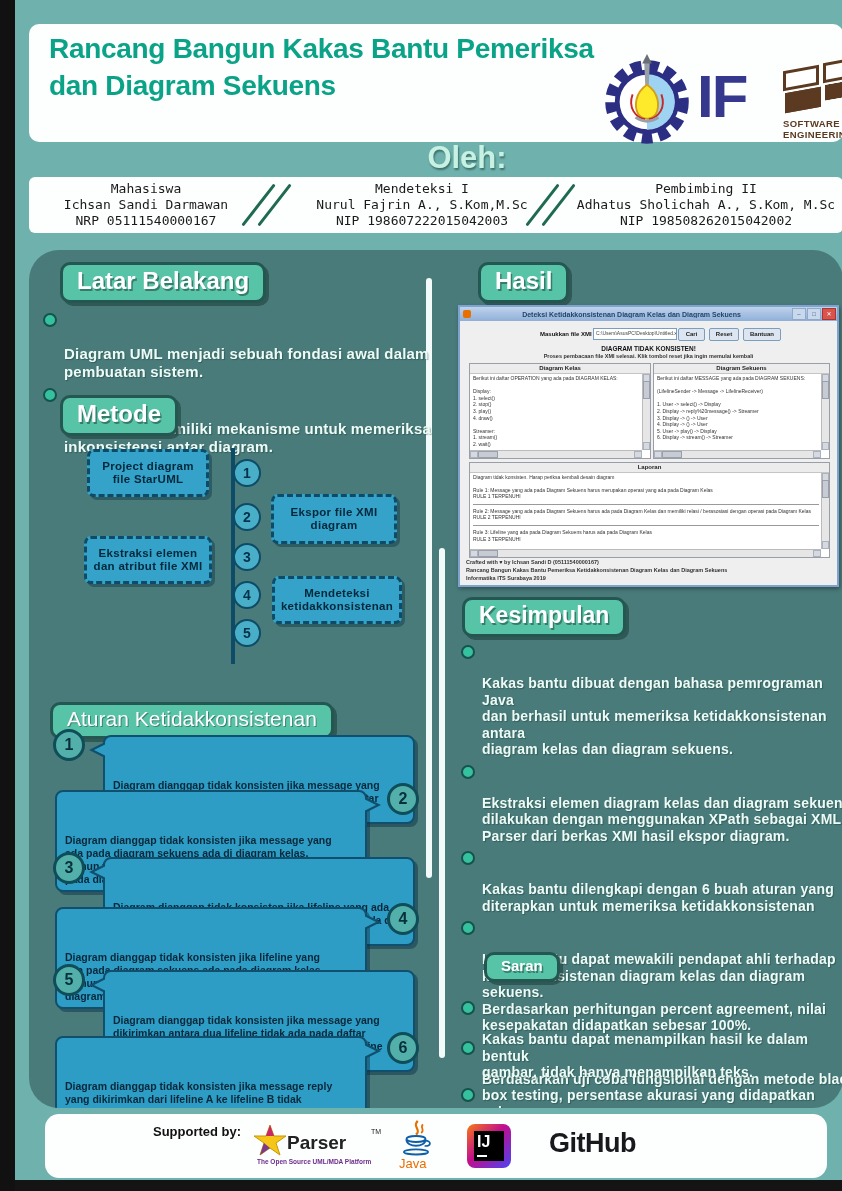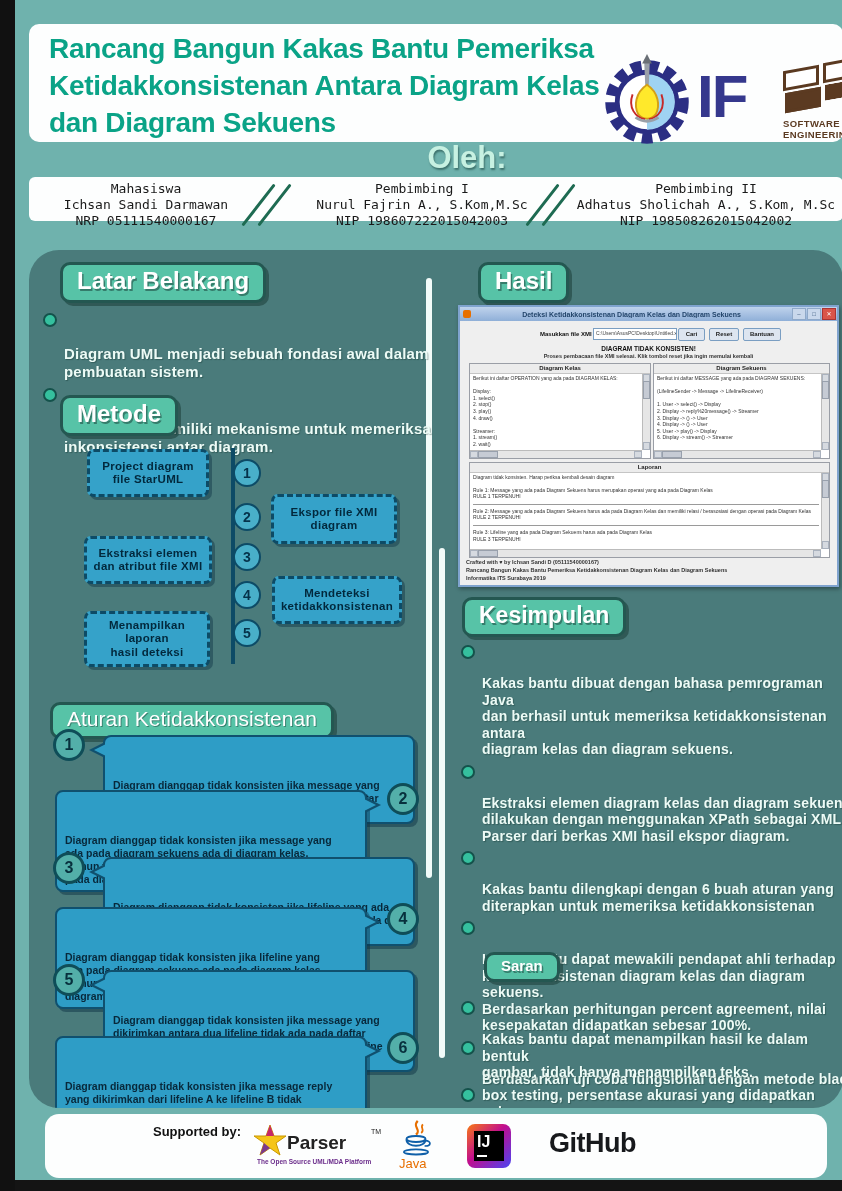--- a/index.html
+++ b/index.html
@@ -13,21 +13,21 @@
                 color:#0AA387;letter-spacing:-0.3px;}
   .if-logo{left:668px;top:38px;font-size:60px;font-weight:800;color:#35388D;letter-spacing:-2px;}
   .se-shapes{left:754px;top:36px;width:74px;height:54px;}
   .se-box{position:absolute;width:30px;height:14px;background:#fff;border:3px solid #5B3A21;transform:skewY(-10deg);}
   .se-box.solid{background:#5B3A21;}
   .se-wedge{position:absolute;width:32px;height:16px;background:#5B3A21;transform:skewY(-10deg);
             clip-path:polygon(0 0,100% 0,55% 100%,0 100%);}
   .se-text{left:754px;top:94px;width:76px;color:#5B3A21;font-weight:700;font-size:9.5px;line-height:11px;letter-spacing:.4px;}
   .oleh{left:0;top:140px;width:842px;text-align:center;font-size:31px;font-weight:800;color:#C7F1E2;
         text-shadow:1px 2px 2px rgba(20,60,55,.55);padding-left:31px;}
-  .authors{left:14px;top:177px;width:814px;height:44px;background:#FDFEFE;border-radius:6px;}
+  .authors{left:14px;top:177px;width:814px;height:56px;background:#FDFEFE;border-radius:6px;}
   .author{position:absolute;top:4px;width:270px;text-align:center;font-family:"DejaVu Sans Mono",monospace;
           color:#1A1A1A;font-size:13px;line-height:16px;}
   .author .role{font-size:13px;}
   .slash{position:absolute;width:3px;height:52px;background:#1E6B52;transform:rotate(38deg);border-radius:2px;}
 
   
   .main-panel{left:14px;top:250px;width:814px;height:858px;background:#4A7B7B;border-radius:30px;overflow:hidden;}
   .vbar{position:absolute;width:6px;border-radius:3px;background:#F2FBF9;}
 
   .pill{position:absolute;background:#57C3A7;border:3px solid #245751;border-radius:10px;color:#fff;
@@ -111,21 +111,20 @@
   .bottom-strip{left:0;top:1180px;width:842px;height:11px;background:#141414;}
 </style>
 </head>
 <body>
 
 <div class="poster">
 
   <div class="abs title-card">
     <div class="abs poster-title">
       <div>Rancang Bangun Kakas Bantu Pemeriksa</div>
-      <div>Ketidakkonsistenan Antara Diagram Kelas</div>
       <div>dan Diagram Sekuens</div>
     </div>
     <svg class="abs" style="left:570px;top:30px" width="96" height="96" viewBox="0 0 100 100">
       <circle cx="50" cy="50" r="38" fill="none" stroke="#2B2E83" stroke-width="11" stroke-dasharray="11 7"></circle>
       <circle cx="50" cy="50" r="31" fill="#FFFFFF" stroke="#2B2E83" stroke-width="5"></circle>
       <path d="M50 21 A29 29 0 0 1 50 79 Z" fill="#9FD3F2"></path>
       <polygon points="47,6 53,6 51,52 49,52" fill="#9AA0A8"></polygon>
       <polygon points="50,0 55,10 45,10" fill="#6A6F76"></polygon>
       <path d="M50 32 C38 40 36 54 41 63 C46 69 54 69 59 63 C64 54 62 40 50 32 Z" fill="#FFE92B" stroke="#D4A017" stroke-width="2"></path>
       <path d="M35 42 C30 56 38 66 48 68" fill="none" stroke="#C62828" stroke-width="2"></path>
@@ -147,21 +146,21 @@
 
   <div class="abs oleh">Oleh:</div>
 
   <div class="abs authors">
     <div class="author" style="left:-18px">
       <div class="role">Mahasiswa</div>
       <div>Ichsan Sandi Darmawan</div>
       <div>NRP 05111540000167</div>
     </div>
     <div class="author" style="left:258px">
-      <div class="role">Pembimbing I</div>
+      <div class="role">Mendeteksi I</div>
       <div>Nurul Fajrin A., S.Kom,M.Sc</div>
       <div>NIP 198607222015042003</div>
     </div>
     <div class="author" style="left:542px">
       <div class="role">Pembimbing II</div>
       <div>Adhatus Sholichah A., S.Kom, M.Sc</div>
       <div>NIP 198508262015042002</div>
     </div>
     <div class="slash" style="left:228px;top:2px"></div>
     <div class="slash" style="left:244px;top:2px"></div>
@@ -192,23 +191,20 @@
 
     <div class="abs mline" style="left:202px;top:198px"></div>
     <div class="mbox" style="left:58px;top:199px;width:116px;height:42px">Project diagram
 file StarUML</div>
     <div class="mbox" style="left:55px;top:286px;width:122px;height:42px">Ekstraksi elemen
 dan atribut file XMI</div>
     <div class="mbox" style="left:242px;top:244px;width:120px;height:44px">Ekspor file XMI
 diagram</div>
     <div class="mbox" style="left:243px;top:326px;width:124px;height:42px">Mendeteksi
 ketidakkonsistenan</div>
-    <div class="mbox" style="left:55px;top:361px;width:120px;height:50px">Menampilkan
-laporan
-hasil deteksi</div>
     <div class="mcircle" style="top:209px">1</div>
     <div class="mcircle" style="top:253px">2</div>
     <div class="mcircle" style="top:293px">3</div>
     <div class="mcircle" style="top:331px">4</div>
     <div class="mcircle" style="top:369px">5</div>
 
     <div class="pill pill-light" style="left:21px;top:452px">Aturan Ketidakkonsistenan</div>
 
     <div class="rcircle" style="left:24px;top:479px">1</div>
     <div class="bubble" style="left:74px;top:485px">

